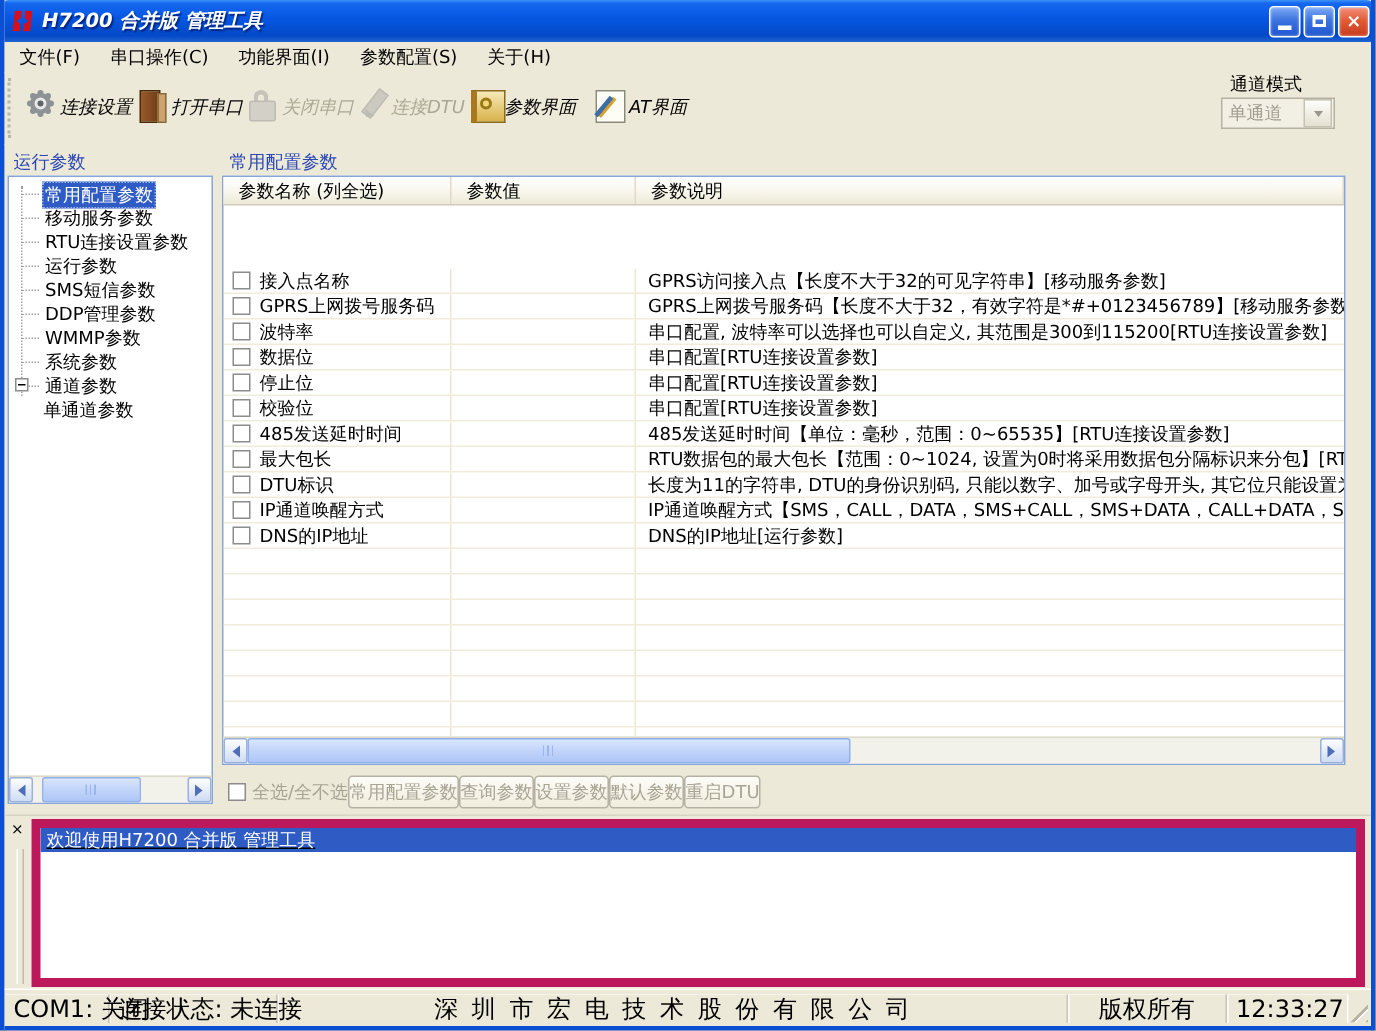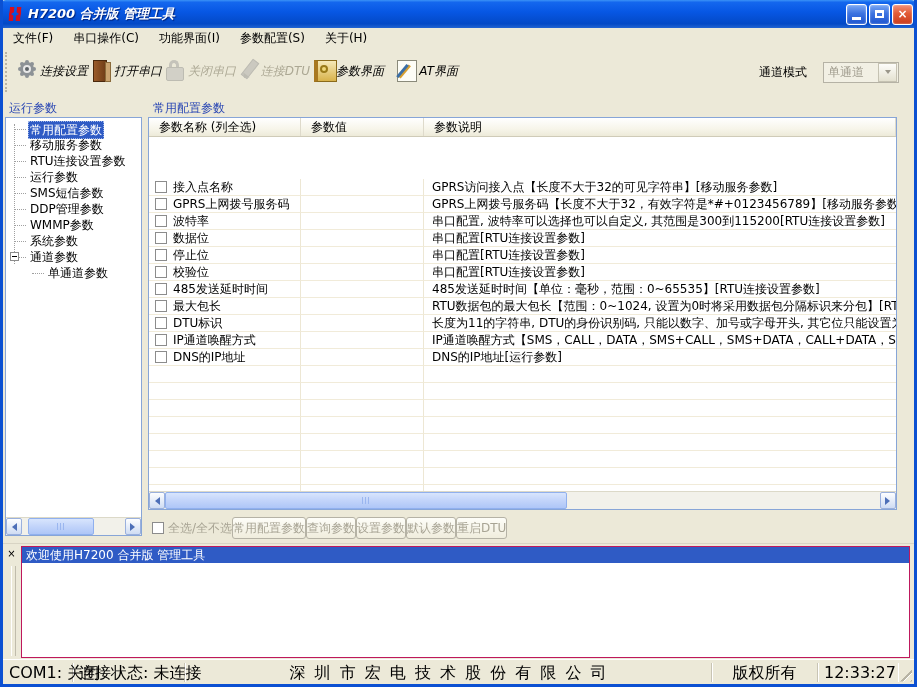--- a/index.html
+++ b/index.html
@@ -50,37 +50,37 @@
   
   .icon-pen::before{content:"";position:absolute;left:10px;top:1px;width:6px;height:18px;background:#a8a496;transform:rotate(38deg);border:1px solid #8a8678;}
   .icon-pen::after{content:"";position:absolute;left:4px;top:16px;width:0;height:0;border:4px solid transparent;border-top-color:#8a8678;transform:rotate(38deg);}
   
   .icon-book::before{content:"";position:absolute;left:4px;top:2px;width:18px;height:20px;background:linear-gradient(180deg,#f6e9b8,#d8b24a);border:1px solid #8a6a1a;border-left:4px solid #a87820;}
   .icon-book::after{content:"";position:absolute;left:10px;top:7px;width:8px;height:8px;border-radius:50%;border:2px solid #9a7a18;background:#f0d878;box-sizing:border-box;}
   
   .icon-note::before{content:"";position:absolute;left:4px;top:2px;width:18px;height:20px;background:#fdfdf6;border:1px solid #8a8a7a;}
   .icon-note::after{content:"";position:absolute;left:8px;top:5px;width:3px;height:16px;background:#3a6ea5;transform:rotate(40deg);box-shadow:2px -1px 0 #d8a030;}
   .tb-spacer{flex:1 1 auto;}
-  .channel-area{display:flex;align-items:center;margin-right:15px;}
+  .channel-area{display:flex;align-items:center;margin-right:24px;flex-direction:column;}
   .channel-label{font-size:12px;color:#000;margin-right:16px;white-space:nowrap;}
   .combo{width:76px;height:21px;border:1px solid #b5b2a5;background:#f2f0e4;display:flex;align-items:center;box-sizing:border-box;}
   .combo .combo-text{flex:1;font-size:12px;color:#a09c8e;padding-left:4px;white-space:nowrap;}
   .combo .combo-btn{width:17px;height:17px;margin:1px;background:linear-gradient(180deg,#fdfdfa,#e4e1d0);border:1px solid #c5c2b2;
     display:flex;align-items:center;justify-content:center;}
   .combo .combo-btn::before{content:"";width:0;height:0;border:3px solid transparent;border-top:4px solid #9a968a;margin-top:3px;}
   
   .content{position:absolute;left:0;top:96px;right:0;height:447px;background:#ece9d8;}
   .caption{position:absolute;top:4px;font-size:12px;color:#2b48b4;white-space:nowrap;}
   .panel{position:absolute;background:#fff;border:1px solid #87a5d7;box-sizing:border-box;}
   
   .sidebar-panel{left:2px;top:21px;width:137px;height:419px;}
   .tree{position:absolute;left:0;top:0;right:0;bottom:17px;overflow:hidden;padding-top:3px;}
   .titem{position:relative;height:16px;line-height:16px;font-size:12px;color:#000;padding-left:22px;white-space:nowrap;}
   .titem::before{content:"";position:absolute;left:8px;top:8px;width:12px;border-top:1px dotted #a0a0a0;}
-  .titem.child{padding-left:40px;}
+  .titem.child{padding-left:21px;}
   .titem.child::before{left:26px;}
   .tree-vline{position:absolute;left:8px;top:6px;height:140px;border-left:1px dotted #a0a0a0;}
   .tlabel{display:inline-block;padding:0 2px;}
   .titem.selected .tlabel{background:#2f5bc5;color:#fff;border:1px dotted #9cb4e8;padding:0 1px;}
   .exp-box{display:none;}
   .titem.expandable .exp-box{display:block;position:absolute;left:4px;top:3px;width:9px;height:9px;background:#fff;border:1px solid #8c8c8c;box-sizing:border-box;}
   .titem.expandable .exp-box::before{content:"";position:absolute;left:1px;top:3px;width:5px;border-top:1px solid #000;}
   
   .hscroll{position:absolute;left:0;right:0;bottom:0;height:17px;background:#f2f1ea;border-top:1px solid #dcd9c8;display:flex;align-items:stretch;}
   .sb-btn{width:16px;background:linear-gradient(180deg,#fdfeff,#cfdcf3);border:1px solid #9ab0dd;border-radius:2px;
@@ -110,21 +110,21 @@
   .tfooter{position:absolute;left:145px;right:17px;top:419px;height:26px;display:flex;align-items:center;font-size:12px;}
   .tfooter .cb{margin:0 4px 0 4px;}
   .selall-label{color:#a8a494;white-space:nowrap;}
   .fbtn{height:22px;border:1px solid #b5b2a5;border-radius:3px;background:linear-gradient(180deg,#fdfdf8,#f0eddd);
     color:#a8a494;font-size:12px;display:flex;align-items:center;justify-content:center;white-space:nowrap;box-sizing:border-box;}
   
   .logarea{position:absolute;left:0;top:543px;right:0;height:116px;background:#ece9d8;border-top:1px solid #d8d4c4;}
   .log-strip{position:absolute;left:0;top:0;width:18px;bottom:0;}
   .log-close{position:absolute;left:2px;top:4px;width:13px;height:13px;font-size:10px;line-height:12px;text-align:center;color:#000;}
   .log-grip{position:absolute;left:8px;top:22px;bottom:4px;width:3px;border-left:1px solid #fff;border-right:1px solid #c0bcac;}
-  .log-list{position:absolute;left:18px;top:2px;right:4px;bottom:2px;background:#fff;border:1px solid #be185d;overflow:hidden;}
+  .log-list{position:absolute;left:18px;top:2px;right:4px;bottom:2px;background:#fff;border:6px solid #be185d;overflow:hidden;text-decoration:underline;}
   .log-row{height:16px;line-height:16px;font-size:12px;color:#000;padding-left:4px;white-space:nowrap;}
   .log-row.selected{background:#2f5bc5;color:#fff;}
   
   .statusbar{position:absolute;left:0;top:659px;right:0;height:25px;background:#ece9d8;border-top:1px solid #fff;
     display:flex;align-items:center;font-size:16px;color:#000;}
   .sb-sec{height:19px;line-height:19px;padding:0 6px;border-right:1px solid #c8c4b4;box-shadow:1px 0 0 #fff;white-space:nowrap;box-sizing:border-box;}
   .sec-com{width:70px;}
   .sec-conn{width:112px;}
   .sec-company{flex:1;text-align:center;letter-spacing:2px;padding-left:8px;}
   .sec-copy{width:106px;text-align:center;}

